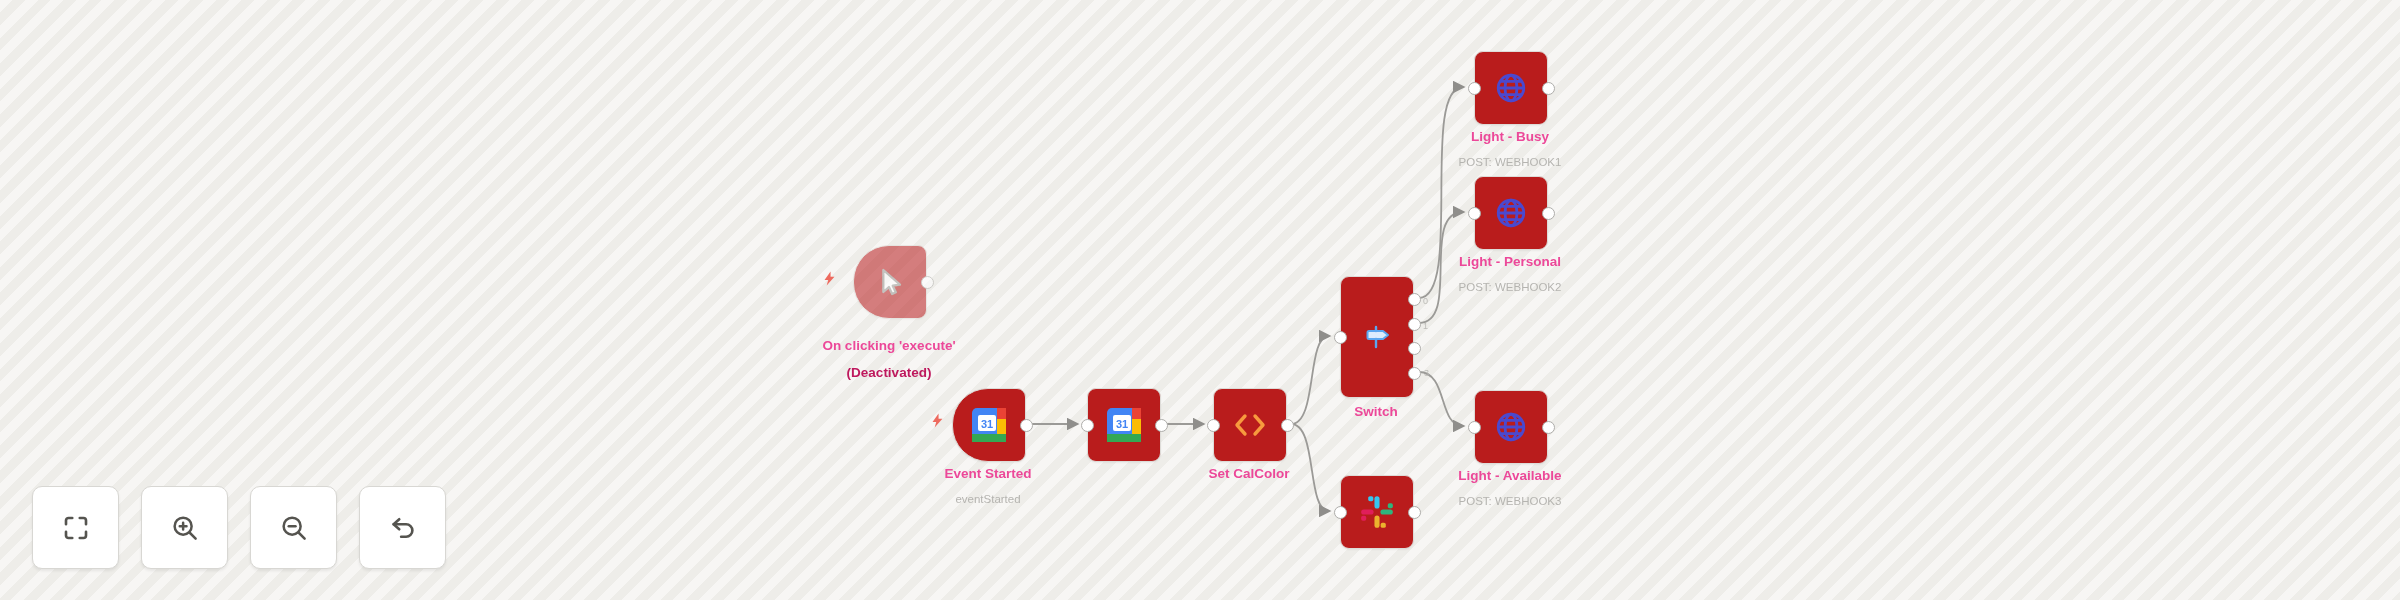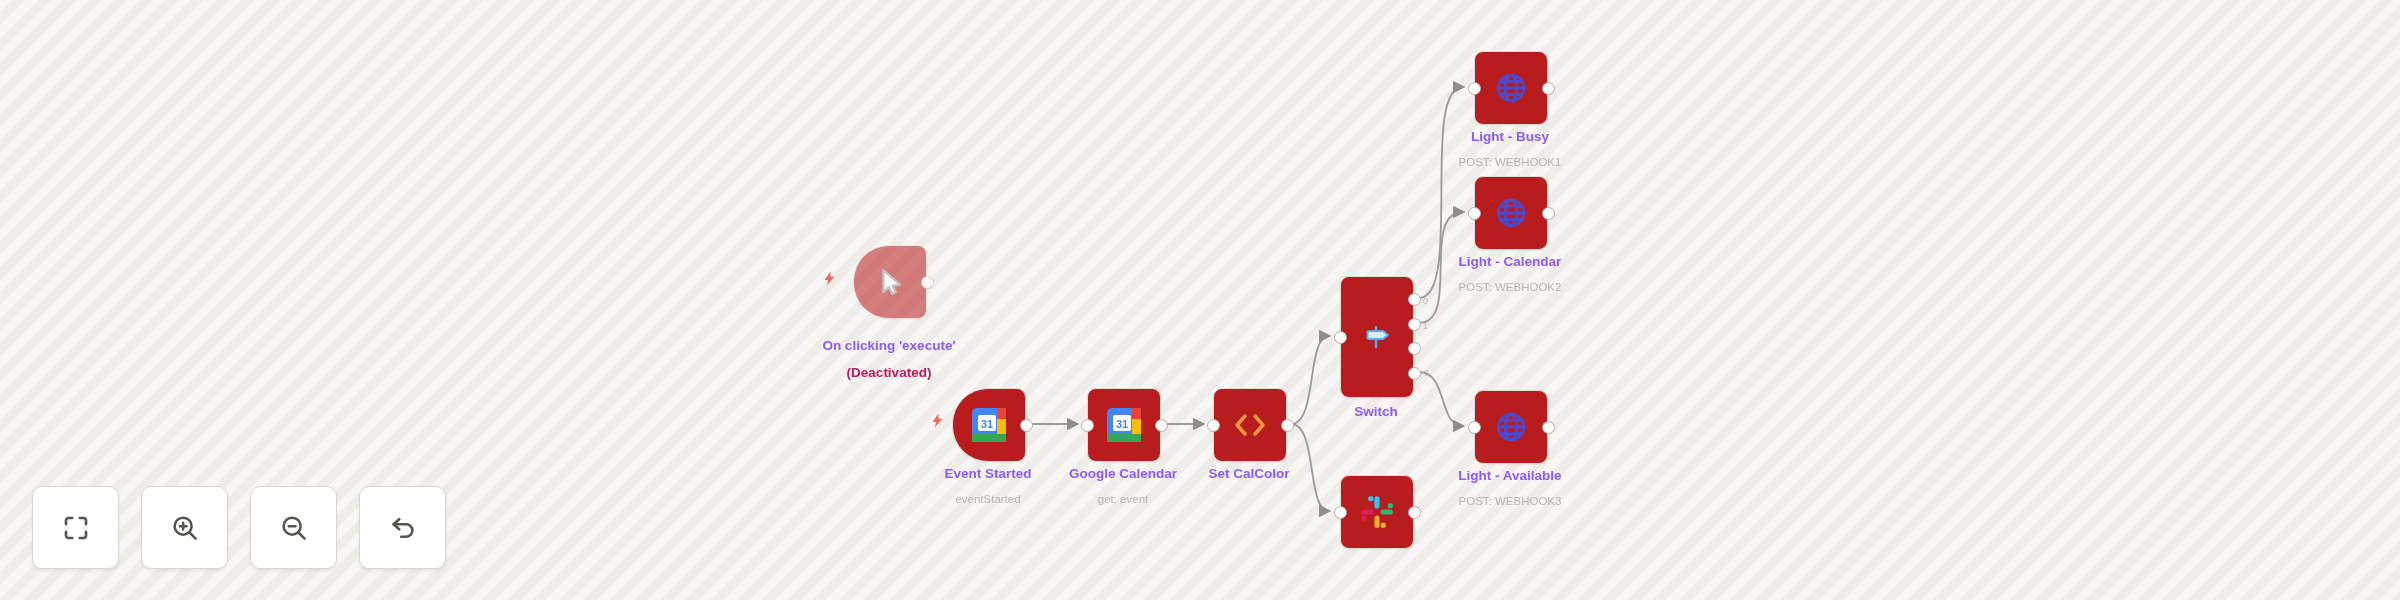--- a/index.html
+++ b/index.html
@@ -22,21 +22,21 @@
   .port{
     position:absolute;width:13px;height:13px;border-radius:50%;
     background:#ffffff;border:1.7px solid #aeadaa;box-sizing:border-box;
   }
   .port.in{left:-7.5px;}
   .port.out{right:-7.5px;}
   .port.mid{top:calc(50% - 6.5px);}
   .node-label{
     position:absolute;width:220px;text-align:center;pointer-events:none;
   }
-  .node-label .title{font-size:13.5px;line-height:17px;font-weight:700;color:#8b5cf6;}
+  .node-label .title{font-size:13.5px;line-height:17px;font-weight:700;color:#ec4899;}
   .node-label .subtitle{font-size:11.5px;line-height:15px;margin-top:10px;color:#b5b4b0;}
   .node-label .subtitle.dark{color:#be185d;font-weight:700;font-size:13.5px;line-height:17px;}
   .bolt{position:absolute;width:17px;height:17px;}
   .out-label{position:absolute;font-size:9px;color:#bcbbb7;pointer-events:none;}
   .controls{position:absolute;left:32px;top:486px;display:flex;gap:22px;}
   .ctrl-btn{
     width:85px;height:81px;background:#fff;border:1.8px solid #d8d7d3;border-radius:10px;
     box-shadow:0 2px 3px rgba(0,0,0,0.07);
     display:flex;align-items:center;justify-content:center;cursor:pointer;
   }
@@ -100,24 +100,20 @@
       <rect x="0" y="0" width="34" height="34" rx="5" fill="#4285F4"></rect>
       <rect x="25" y="0" width="9" height="11" fill="#EA4335"></rect>
       <rect x="25" y="11" width="9" height="15" fill="#FBBC04"></rect>
       <rect x="0" y="26" width="34" height="8" fill="#34A853"></rect>
       <rect x="6" y="7" width="18" height="16" rx="2" fill="#ffffff"></rect>
       <text x="15" y="19.5" font-size="11" font-weight="bold" fill="#4285F4" text-anchor="middle" font-family="Liberation Sans, sans-serif">31</text>
     </svg>
     <span class="port in mid"></span>
     <span class="port out mid"></span>
   </div>
-  <div class="node-label" style="left:1013px;top:465px;">
-    <div class="title">Google Calendar</div>
-    <div class="subtitle">get: event</div>
-  </div>
 
   <div class="node" style="left:1213px;top:388px;width:72px;height:72px;">
     <svg class="icon" width="34" height="26" viewBox="0 0 34 26">
       <path d="M12 4 L4 13 L12 22" fill="none" stroke="#f79a3e" stroke-width="3.4" stroke-linecap="round" stroke-linejoin="round"></path>
       <path d="M22 4 L30 13 L22 22" fill="none" stroke="#f79a3e" stroke-width="3.4" stroke-linecap="round" stroke-linejoin="round"></path>
     </svg>
     <span class="port in mid"></span>
     <span class="port out mid"></span>
   </div>
   <div class="node-label" style="left:1139px;top:465px;">
@@ -163,21 +159,21 @@
       <g fill="none" stroke="#4b49cf" stroke-width="2">
         <circle cx="12" cy="12" r="9"></circle>
         <ellipse cx="12" cy="12" rx="4.2" ry="9"></ellipse>
         <path d="M3 12 h18 M4.6 7.3 h14.8 M4.6 16.7 h14.8"></path>
       </g>
     </svg>
     <span class="port in mid"></span>
     <span class="port out mid"></span>
   </div>
   <div class="node-label" style="left:1400px;top:253px;">
-    <div class="title">Light - Calendar</div>
+    <div class="title">Light - Personal</div>
     <div class="subtitle">POST: WEBHOOK2</div>
   </div>
 
   <div class="node" style="left:1474px;top:390px;width:72px;height:72px;">
     <svg class="icon" width="34" height="34" viewBox="0 0 24 24">
       <g fill="none" stroke="#4b49cf" stroke-width="2">
         <circle cx="12" cy="12" r="9"></circle>
         <ellipse cx="12" cy="12" rx="4.2" ry="9"></ellipse>
         <path d="M3 12 h18 M4.6 7.3 h14.8 M4.6 16.7 h14.8"></path>
       </g>

